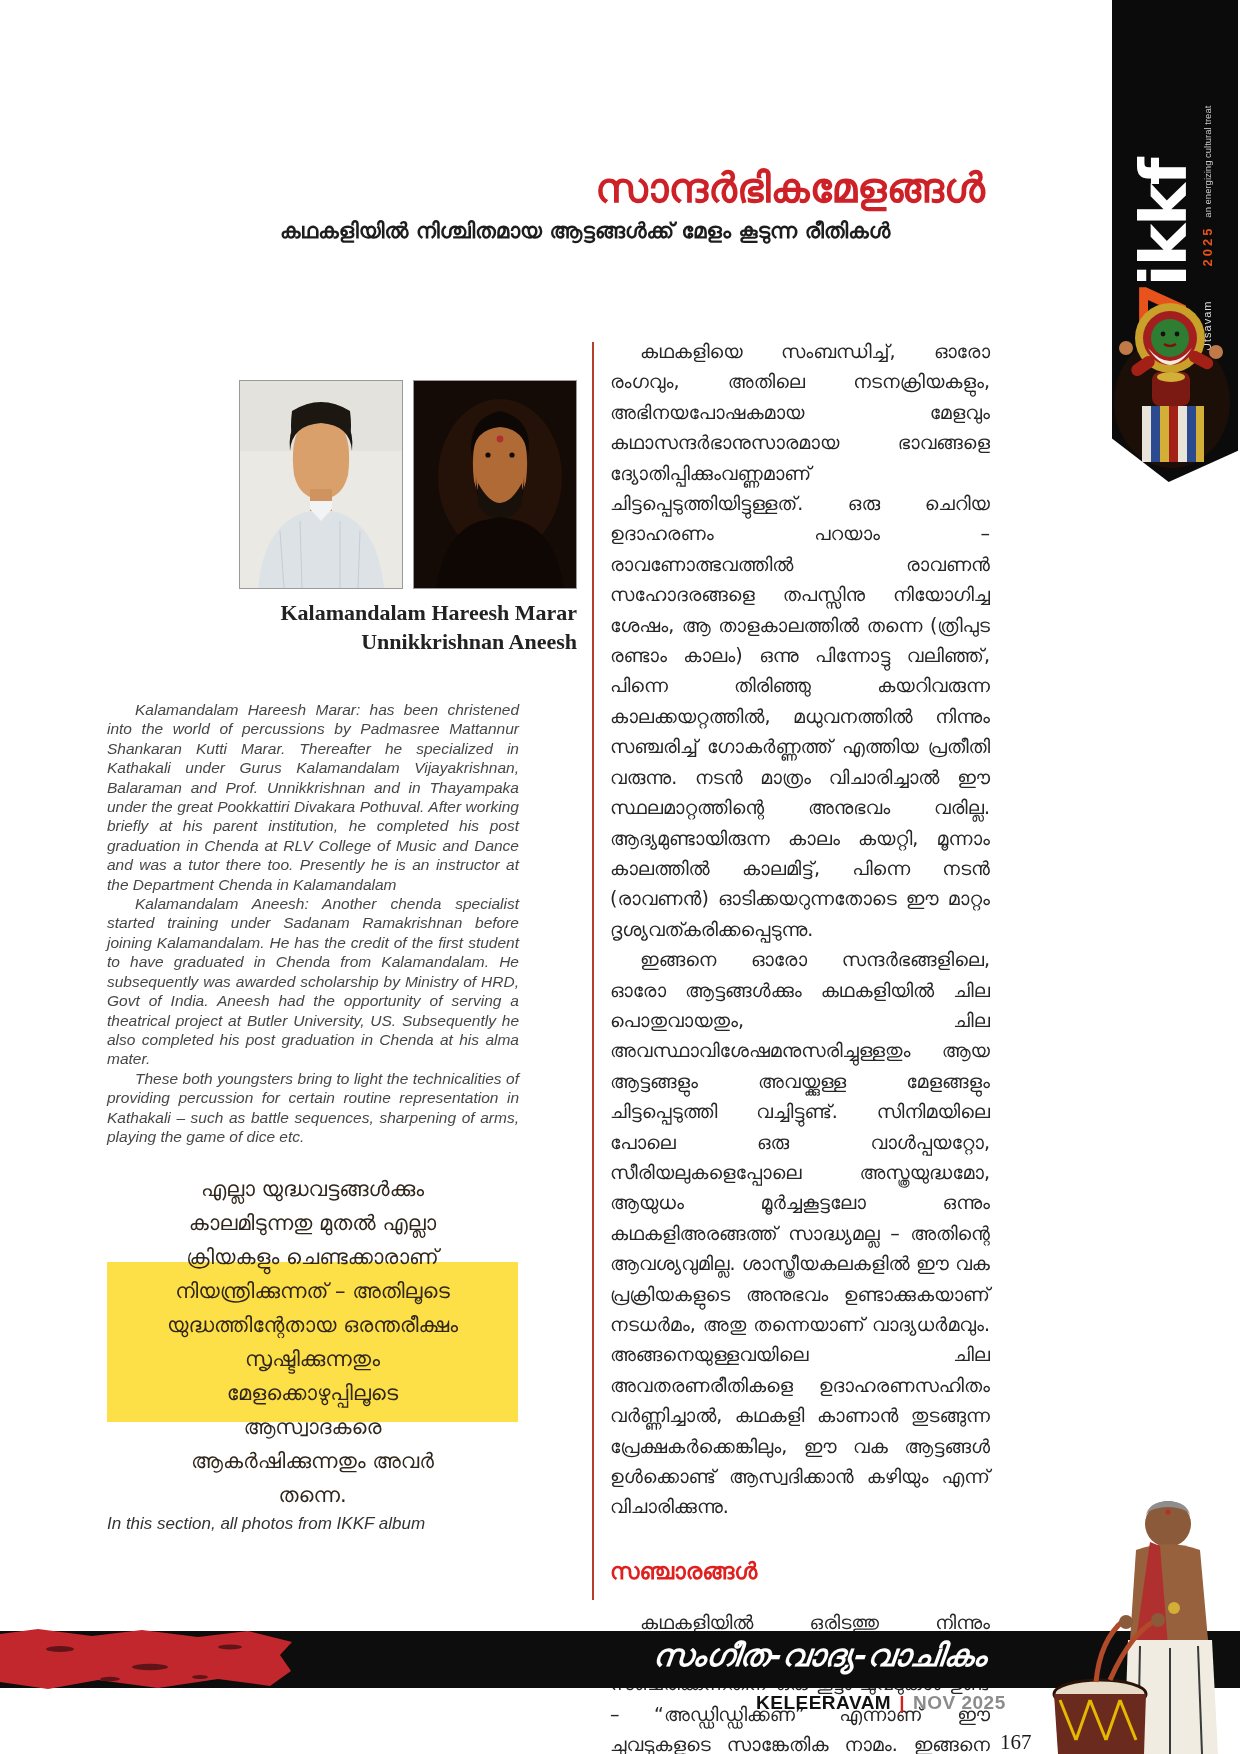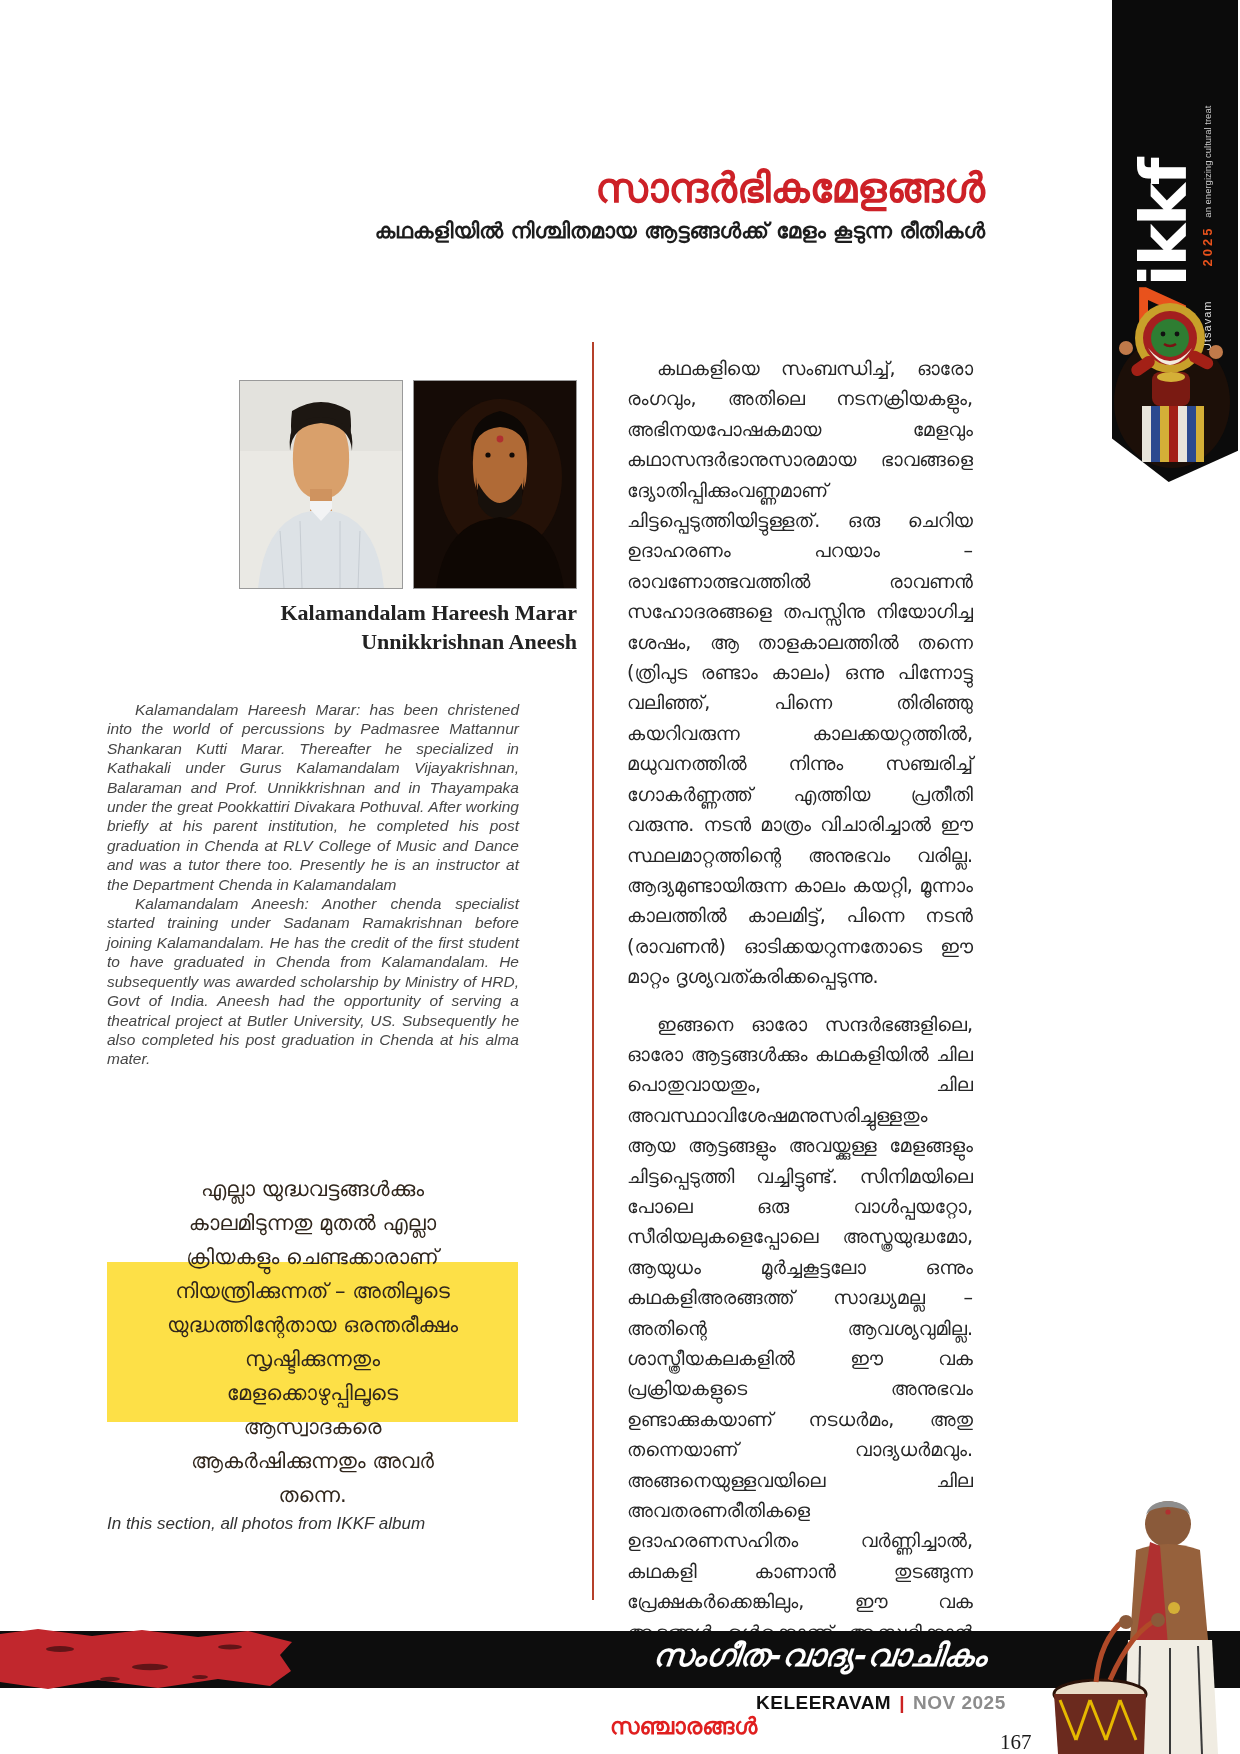--- a/index.html
+++ b/index.html
@@ -19,21 +19,21 @@
   .logo-sub{display:flex;align-items:center;gap:8px;margin-top:6px;}
   .logo-th{font-size:10px;color:#eeeeee;}
   .logo-utsavam{font-size:11px;color:#dddddd;letter-spacing:1px;}
   .logo-year{font-size:13px;font-weight:bold;color:#e8521c;letter-spacing:3px;margin-left:26px;}
   .logo-tagline{font-size:9.5px;color:#cccccc;}
   .ribbon-dancer{position:absolute;left:0;bottom:14px;}
 
   
   .title{position:absolute;left:300px;top:164px;width:685px;text-align:right;
          font-size:41px;font-weight:bold;color:#cd2127;font-family:"DejaVu Sans",sans-serif;}
-  .subtitle{position:absolute;left:280px;top:218px;width:705px;text-align:right;
+  .subtitle{position:absolute;left:280px;top:218px;width:705px;text-align:left;
             font-size:21.5px;font-weight:bold;color:#1d1d1d;font-family:"DejaVu Sans",sans-serif;}
 
   
   .divider{position:absolute;left:592px;top:342px;width:2px;height:1258px;background:#b5402a;}
 
   
   .photo{position:absolute;top:380px;width:164px;height:209px;border:1px solid #9a9a9a;box-sizing:border-box;}
   .photo.left{left:239px;}
   .photo.right{left:413px;}
   .caption{position:absolute;left:107px;top:598px;width:470px;text-align:right;
@@ -41,21 +41,21 @@
            font-size:22px;line-height:1.32;color:#222222;}
 
   
   .bio{position:absolute;left:107px;top:700px;width:412px;font-size:15.5px;line-height:19.4px;
        color:#474747;text-align:justify;font-style:italic;}
   .bio p{margin:0;text-indent:28px;}
 
   
   .article{position:absolute;left:610px;top:336px;width:380px;font-size:19px;line-height:30.4px;
            color:#262626;text-align:justify;font-family:"DejaVu Sans",sans-serif;}
-  .article p{margin:17px;text-indent:30px;}
+  .article p{margin:0;text-indent:30px;}
   .article .subhead{margin:36px 0 22px 0;text-indent:0;font-size:23px;font-weight:bold;
                     color:#e01f1f;line-height:1.2;}
 
   
   .quote-box{position:absolute;left:107px;top:1262px;width:411px;height:160px;background:#fde047;
              display:flex;align-items:center;justify-content:center;box-sizing:border-box;padding:16px 52px;}
   .quote-box .q{font-size:21px;line-height:34px;text-align:center;color:#30261c;
                 font-family:"DejaVu Sans",sans-serif;}
   .photo-note{position:absolute;left:107px;top:1514px;width:440px;font-style:italic;
               font-size:17px;color:#333333;}
@@ -158,20 +158,21 @@
   </div>
 
   <div class="caption">
     <div>Kalamandalam Hareesh Marar</div>
     <div>Unnikkrishnan Aneesh</div>
   </div>
 
   <div class="bio">
     <p>Kalamandalam Hareesh Marar: has been christened into the world of percussions by Padmasree Mattannur Shankaran Kutti Marar. Thereafter he specialized in Kathakali under Gurus Kalamandalam Vijayakrishnan, Balaraman and Prof. Unnikkrishnan and in Thayampaka under the great Pookkattiri Divakara Pothuval. After working briefly at his parent institution, he completed his post graduation in Chenda at RLV College of Music and Dance and was a tutor there too. Presently he is an instructor at the Department Chenda in Kalamandalam</p>
     <p>Kalamandalam Aneesh: Another chenda specialist started training under Sadanam Ramakrishnan before joining Kalamandalam. He has the credit of the first student to have graduated in Chenda from Kalamandalam. He subsequently was awarded scholarship by Ministry of HRD, Govt of India. Aneesh had the opportunity of serving a theatrical project at Butler University, US. Subsequently he also completed his post graduation in Chenda at his alma mater.</p>
+    <p>These both youngsters bring to light the technicalities of providing percussion for certain routine representation in Kathakali – such as battle sequences, sharpening of arms, playing the game of dice etc.</p>
   </div>
 
   <div class="article">
     <p>കഥകളിയെ സംബന്ധിച്ച്, ഓരോ രംഗവും, അതിലെ നടനക്രിയകളും, അഭിനയപോഷകമായ മേളവും കഥാസന്ദർഭാനുസാരമായ ഭാവങ്ങളെ ദ്യോതിപ്പിക്കുംവണ്ണമാണ് ചിട്ടപ്പെടുത്തിയിട്ടുള്ളത്. ഒരു ചെറിയ ഉദാഹരണം പറയാം – രാവണോത്ഭവത്തിൽ രാവണൻ സഹോദരങ്ങളെ തപസ്സിനു നിയോഗിച്ച ശേഷം, ആ താളകാലത്തിൽ തന്നെ (ത്രിപുട രണ്ടാം കാലം) ഒന്നു പിന്നോട്ടു വലിഞ്ഞ്, പിന്നെ തിരിഞ്ഞു കയറിവരുന്ന കാലക്കയറ്റത്തിൽ, മധുവനത്തിൽ നിന്നും സഞ്ചരിച്ച് ഗോകർണ്ണത്ത് എത്തിയ പ്രതീതി വരുന്നു. നടൻ മാത്രം വിചാരിച്ചാൽ ഈ സ്ഥലമാറ്റത്തിന്റെ അനുഭവം വരില്ല. ആദ്യമുണ്ടായിരുന്ന കാലം കയറ്റി, മൂന്നാം കാലത്തിൽ കാലമിട്ട്, പിന്നെ നടൻ (രാവണൻ) ഓടിക്കയറുന്നതോടെ ഈ മാറ്റം ദൃശ്യവത്കരിക്കപ്പെടുന്നു.</p>
     <p>ഇങ്ങനെ ഓരോ സന്ദർഭങ്ങളിലെ, ഓരോ ആട്ടങ്ങൾക്കും കഥകളിയിൽ ചില പൊതുവായതും, ചില അവസ്ഥാവിശേഷമനുസരിച്ചുള്ളതും ആയ ആട്ടങ്ങളും അവയ്ക്കുള്ള മേളങ്ങളും ചിട്ടപ്പെടുത്തി വച്ചിട്ടുണ്ട്. സിനിമയിലെ പോലെ ഒരു വാൾപ്പയറ്റോ, സീരിയലുകളെപ്പോലെ അസ്ത്രയുദ്ധമോ, ആയുധം മൂർച്ചകൂട്ടലോ ഒന്നും കഥകളിഅരങ്ങത്ത് സാദ്ധ്യമല്ല – അതിന്റെ ആവശ്യവുമില്ല. ശാസ്ത്രീയകലകളിൽ ഈ വക പ്രക്രിയകളുടെ അനുഭവം ഉണ്ടാക്കുകയാണ് നടധർമം, അതു തന്നെയാണ് വാദ്യധർമവും. അങ്ങനെയുള്ളവയിലെ ചില അവതരണരീതികളെ ഉദാഹരണസഹിതം വർണ്ണിച്ചാൽ, കഥകളി കാണാൻ തുടങ്ങുന്ന പ്രേക്ഷകർക്കെങ്കിലും, ഈ വക ആട്ടങ്ങൾ ഉൾക്കൊണ്ട് ആസ്വദിക്കാൻ കഴിയും എന്ന് വിചാരിക്കുന്നു.</p>
     <p class="subhead">സഞ്ചാരങ്ങൾ</p>
     <p>കഥകളിയിൽ ഒരിടത്തു നിന്നും മറ്റൊരിടത്തേക്ക് കാൽനടയായി സഞ്ചരിക്കുന്നതിന് ഒരു കൂട്ടം ചുവടുകൾ ഉണ്ട് – “അഡ്ഡിഡ്ഡിക്കണ” എന്നാണ് ഈ ചുവടുകളുടെ സാങ്കേതിക നാമം. ഇങ്ങനെ സഞ്ചാരം തുടങ്ങുന്നതിനു മുന്നേ നടൻ വിധിയാംവണ്ണം സൂചന നല്കി കൈത്തലങ്ങൾ മറിച്ച്, പ്രത്യേക ശൈലിയിൽ ചുവടുകൾ വയ്ക്കുന്നു. ഇതാണ് കൊട്ടിക്കൊടുക്കുന്നത് – “അഡ്ഡ്-ഗ്-ഡ്-ഡ്-ഗ്-ഡ്-ഡ്-ക-ണ-ക-ണ-ണ-കാം---- ണ്-ഗ്-ഡ്--ഗ്-ഡ്-ഡ്-ക-ണ-ക-ണ-ണ- കാം” ഇതിനനുസരിച്ചാണ് നടന്റെ പാദചലനം.</p>
 
   </div>
 

